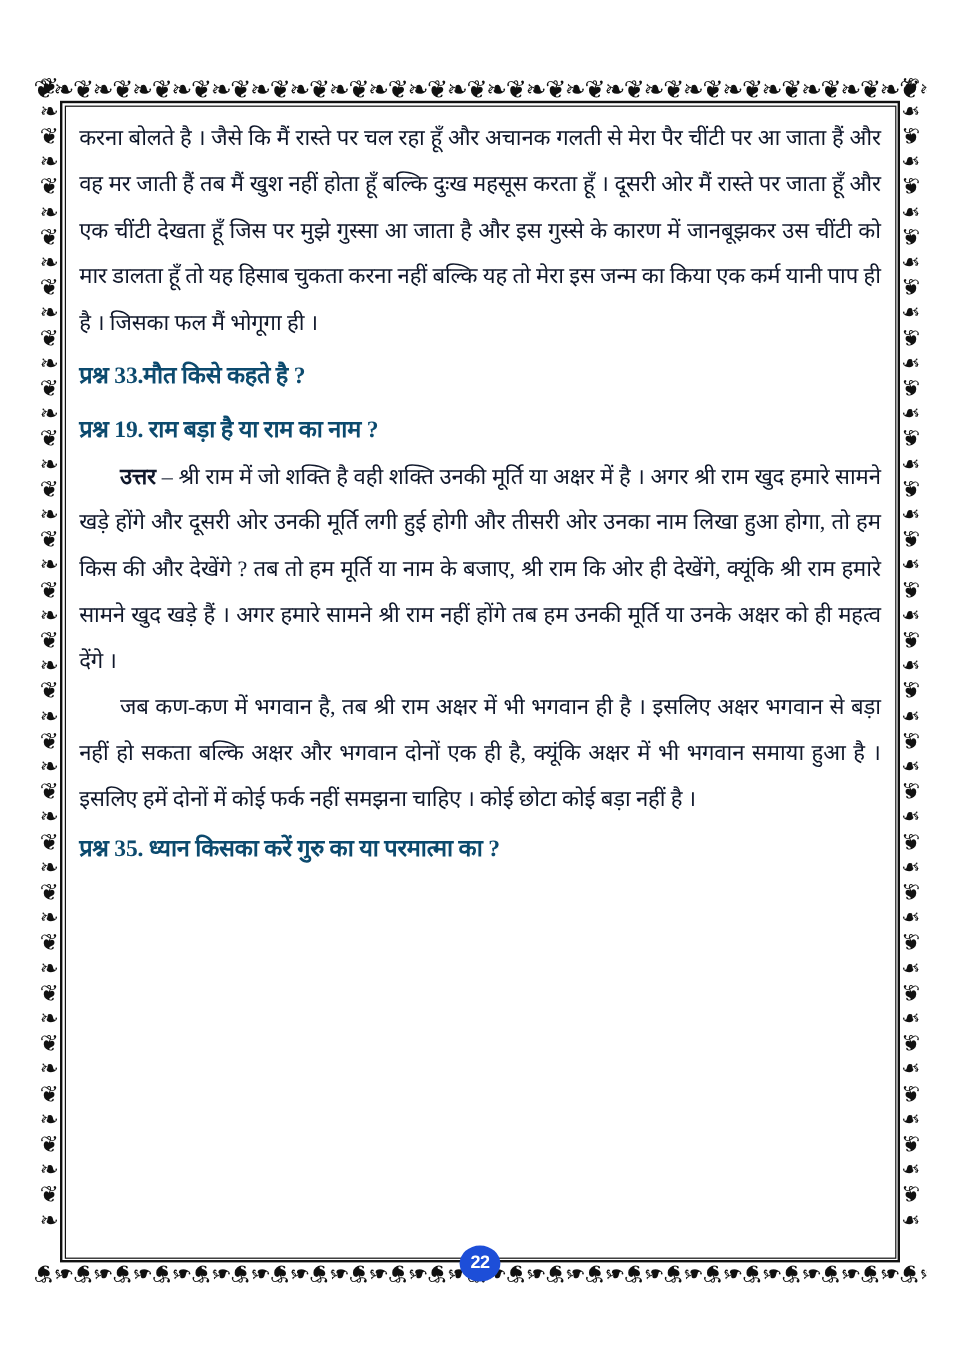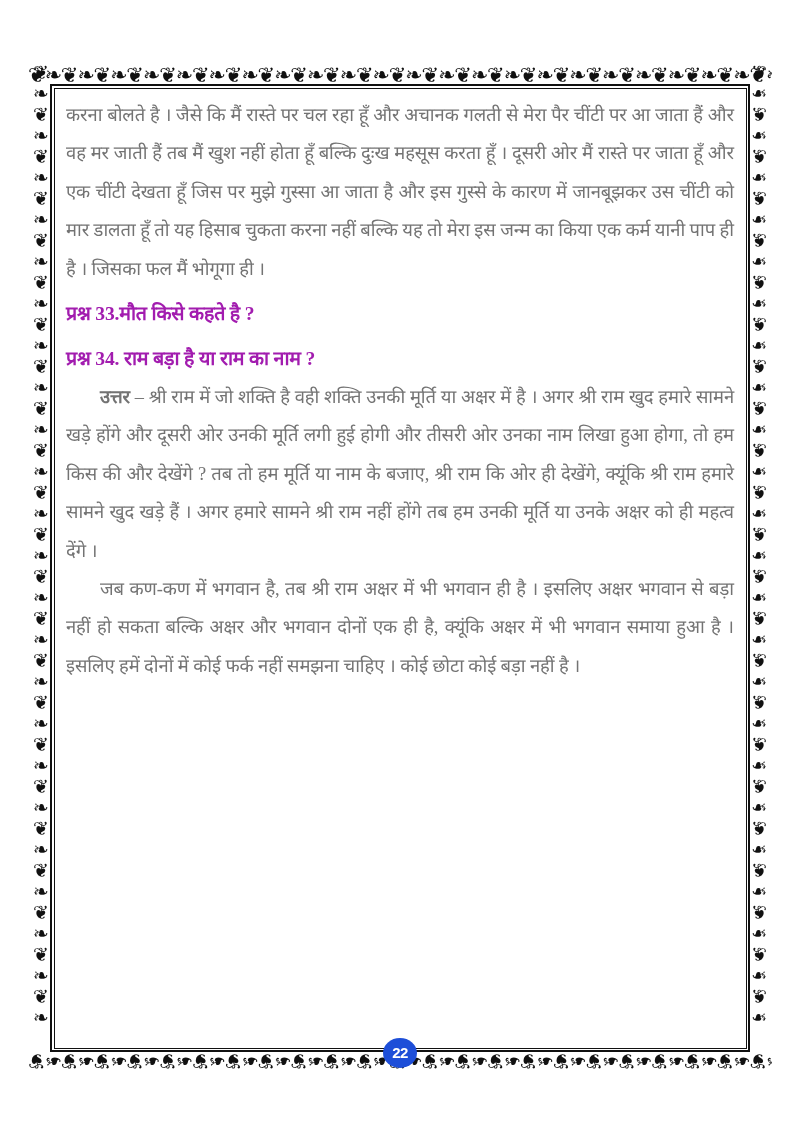--- a/index.html
+++ b/index.html
@@ -92,39 +92,39 @@
     font-family: "Liberation Serif", "DejaVu Serif", serif;
     color: #0a0a0a;
   }
 
   .para {
     font-size: 18.4px;
     line-height: 38.4px;
     text-align: justify;
     text-align-last: left;
     margin: 0;
-    color: #737373;
+    color: #0f172a;
     letter-spacing: -0.1px;
   }
 
   .para.indent {
     text-indent: 34px;
   }
 
   .para .lead {
     font-weight: bold;
   }
 
   .qheading {
     font-size: 19.6px;
     line-height: 38px;
     font-weight: bold;
     margin: 0;
     padding-top: 7px;
-    color: #a21caf;
+    color: #0c4a6e;
     letter-spacing: -0.2px;
   }
 
   .qheading.tight { padding-top: 4px; }
 
   
   .page-number {
     position: absolute;
     left: 50%;
     transform: translateX(-50%);
@@ -155,22 +155,23 @@
     <div class="orn-edge orn-right">❦❧❦❧❦❧❦❧❦❧❦❧❦❧❦❧❦❧❦❧❦❧❦❧❦❧❦❧❦❧❦❧❦❧❦❧❦❧❦❧❦❧❦❧❦❧</div>
     <div class="inner-rule"></div>
   </div>
 
   <div class="content">
 
     <p class="para">करना बोलते है । जैसे कि मैं रास्ते पर चल रहा हूँ और अचानक गलती से मेरा पैर चींटी पर आ जाता हैं और वह मर जाती हैं तब मैं खुश नहीं होता हूँ बल्कि दुःख महसूस करता हूँ । दूसरी ओर मैं रास्ते पर जाता हूँ और एक चींटी देखता हूँ जिस पर  मुझे गुस्सा आ जाता है और इस गुस्से के कारण में जानबूझकर उस चींटी को मार डालता हूँ तो यह हिसाब चुकता करना नहीं बल्कि यह तो मेरा इस जन्म का किया एक कर्म यानी पाप ही है । जिसका फल मैं भोगूगा ही ।</p>
 
     <h2 class="qheading">प्रश्न 33.मौत किसे कहते है ?</h2>
 
-    <h2 class="qheading">प्रश्न 34. राम बड़ा है या राम का नाम ?</h2>
+    <h2 class="qheading">प्रश्न 19. राम बड़ा है या राम का नाम ?</h2>
     <p class="para indent"><span class="lead">उत्तर </span><span>– श्री राम में जो शक्ति है वही शक्ति उनकी मूर्ति या अक्षर में है । अगर श्री राम खुद हमारे सामने खड़े होंगे और दूसरी ओर उनकी मूर्ति लगी हुई होगी और तीसरी ओर उनका नाम लिखा हुआ होगा, तो हम किस की और देखेंगे ? तब तो हम मूर्ति या नाम के बजाए, श्री राम कि ओर ही देखेंगे, क्यूंकि श्री राम हमारे सामने खुद खड़े हैं । अगर हमारे सामने श्री राम नहीं होंगे तब हम उनकी मूर्ति या उनके अक्षर को ही महत्व देंगे ।</span></p>
     <p class="para indent"><span class="lead"></span><span>जब कण-कण में भगवान है, तब श्री राम अक्षर में भी भगवान ही है । इसलिए अक्षर भगवान से बड़ा नहीं हो सकता बल्कि अक्षर और भगवान दोनों एक ही है, क्यूंकि अक्षर में भी भगवान समाया हुआ है ।  इसलिए हमें दोनों में कोई फर्क नहीं समझना चाहिए । कोई छोटा कोई बड़ा नहीं है ।</span></p>
 
+    <h2 class="qheading tight">प्रश्न 35. ध्यान किसका करें गुरु का या परमात्मा का ?</h2>
 
   </div>
 
   <div class="page-number">22</div>
 
 </div>
 
 </body></html>

